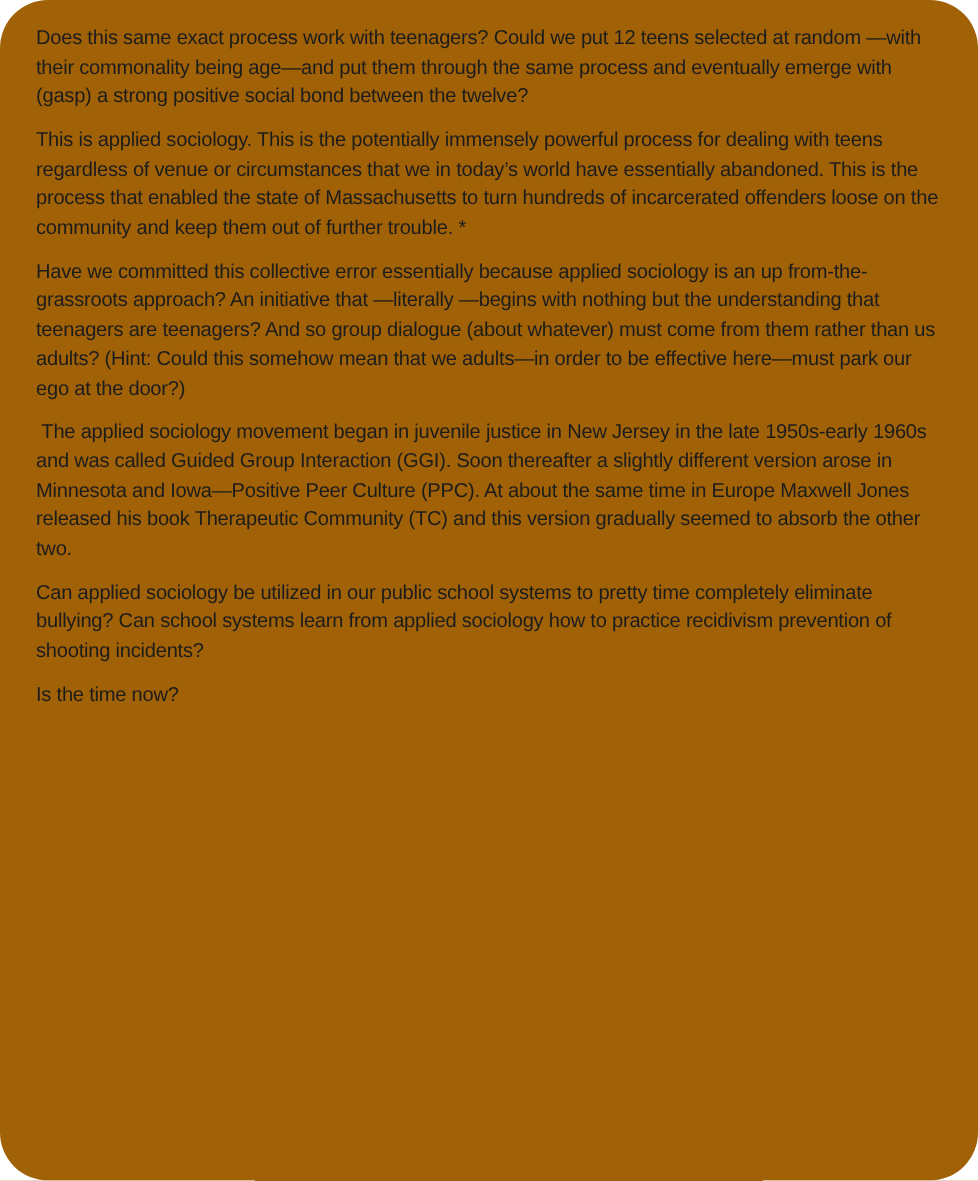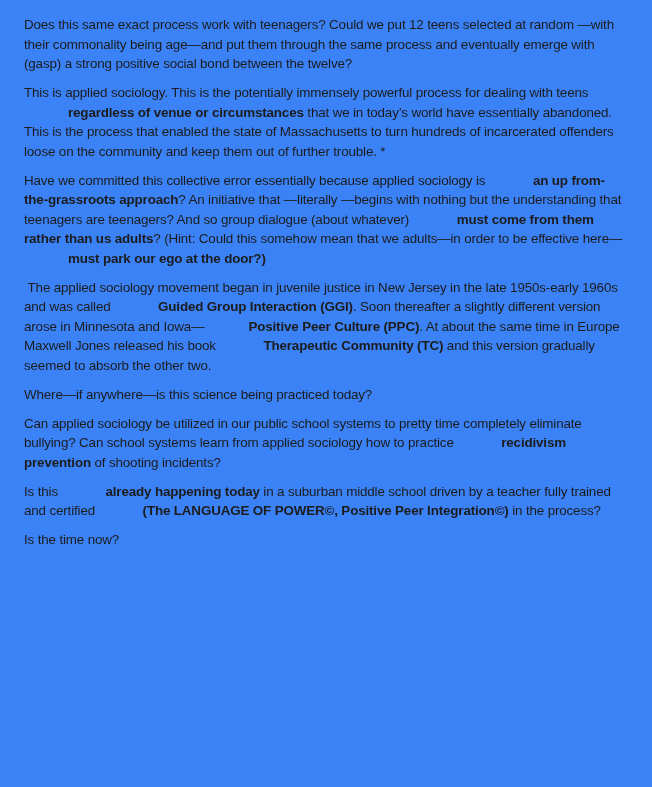--- a/index.html
+++ b/index.html
@@ -4,56 +4,54 @@
 <style>
   html, body {
     margin: 0;
     padding: 0;
     background: #ffffff;
   }
   .page {
     position: relative;
     width: 652px;
     height: 787px;
-    background: #3b82f6;
+    background: #a16207;
     box-sizing: border-box;
     padding: 15px 24px 0 24px;
     overflow: hidden;
+    border-radius: 32px;
   }
   .doc {
     font-family: "Liberation Sans", sans-serif;
     font-size: 13.4px;
     line-height: 19.5px;
     letter-spacing: -0.15px;
     color: #1c1c1c;
   }
   .doc p {
     margin: 0 0 9.5px 0;
     white-space: pre-wrap;
   }
   .doc .b {
-    font-weight: bold;
-    margin-left: 44px;
+    font-weight: normal;
   }
   .cursor {
     display: inline-block;
     width: 1.5px;
     height: 15px;
     background: #222222;
     vertical-align: -2px;
     margin-right: 0px;
   }
 </style>
 </head>
 <body>
 
 <div class="page">
   <div class="doc">
       <p><span>Does this same exact process work with teenagers? Could we put 12 teens selected at random —with their commonality being age—and put them through the same process and eventually emerge with (gasp) a strong positive social bond between the twelve?</span></p>
       <p><span>This is applied sociology. This is the potentially immensely powerful process for dealing with teens </span><span class="b">regardless of venue or circumstances</span><span> that we in today’s world have essentially abandoned. This is the process that enabled the state of Massachusetts to turn hundreds of incarcerated offenders loose on the community and keep them out of further trouble. *</span></p>
       <p><span>Have we committed this collective error essentially because applied sociology is </span><span class="b">an up from-the-grassroots approach</span><span>? An initiative that —literally —begins with nothing but the understanding that teenagers are teenagers? And so group dialogue (about whatever) </span><span class="b">must come from them rather than us adults</span><span>? (Hint: Could this somehow mean that we adults—in order to be effective here—</span><span class="b">must park our ego at the door?)</span></p>
       <p><span> The applied sociology movement began in juvenile justice in New Jersey in the late 1950s-early 1960s and was called </span><span class="b">Guided Group Interaction (GGI)</span><span>. Soon thereafter a slightly different version arose in Minnesota and Iowa—</span><span class="b">Positive Peer Culture (PPC)</span><span>. At about the same time in Europe Maxwell Jones released his book </span><span class="b">Therapeutic Community (TC)</span><span> and this version gradually seemed to absorb the other two.</span></p>
-      <p><span>Where—if anywhere—is this science being practiced today?</span></p>
       <p><span>Can applied sociology be utilized in our public school systems to pretty time completely eliminate bullying? Can school systems learn from applied sociology how to practice </span><span class="b">recidivism prevention</span><span> of shooting incidents?</span></p>
-      <p><span>Is this </span><span class="b">already happening today</span><span> in a suburban middle school driven by a teacher fully trained and certified </span><span class="b">(The LANGUAGE OF POWER©, Positive Peer Integration©)</span><span> in the process?</span></p>
       <p><span>Is the time now?</span></p>
     </div>
 </div>
 
 </body></html>

